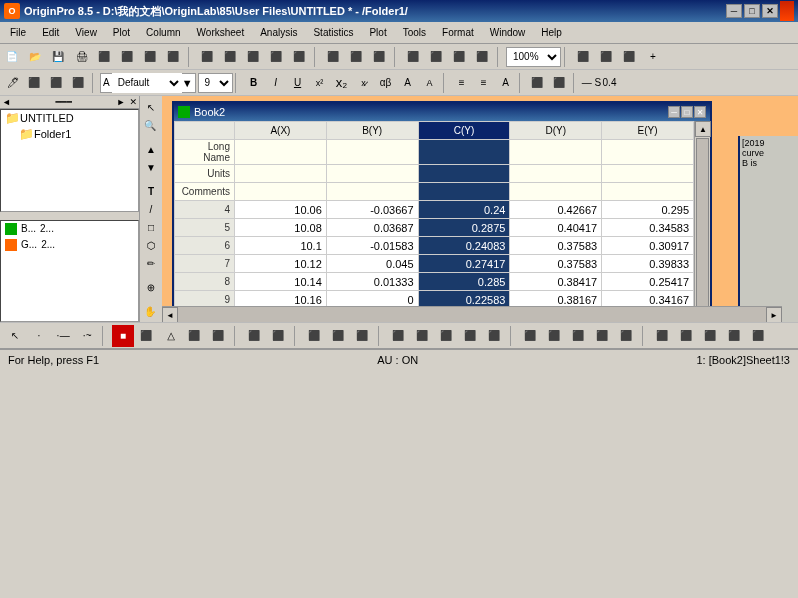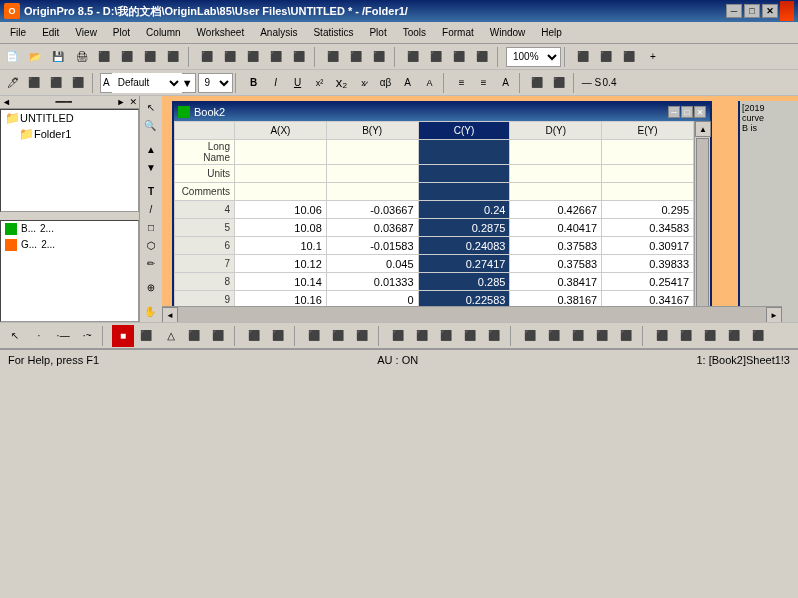--- a/index.html
+++ b/index.html
@@ -169,20 +169,21 @@
     }
 
     
     #right-panel {
       width: 60px;
       background: #c8c8c8;
       border-left: 2px solid #0a246a;
       font-size: 10px;
       padding: 4px;
       overflow: hidden;
+      margin-top: 35px;
     }
 
     
     #status-bar {
       background: #d4d0c8;
       height: 22px;
       border-top: 2px solid #999;
       display: flex;
       align-items: center;
       padding: 0 8px;

